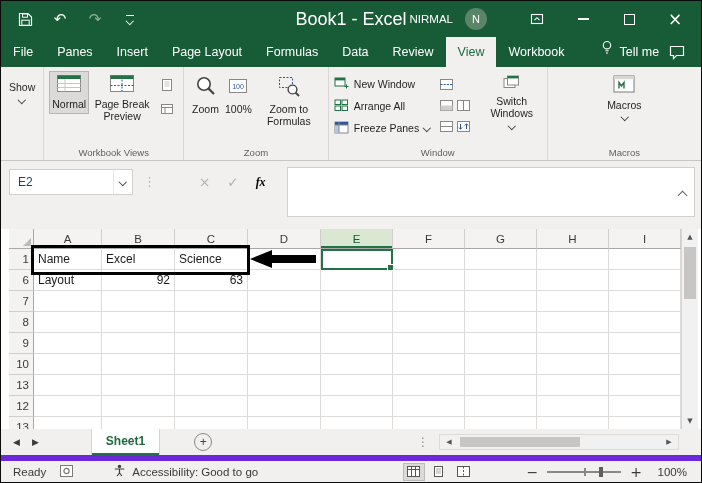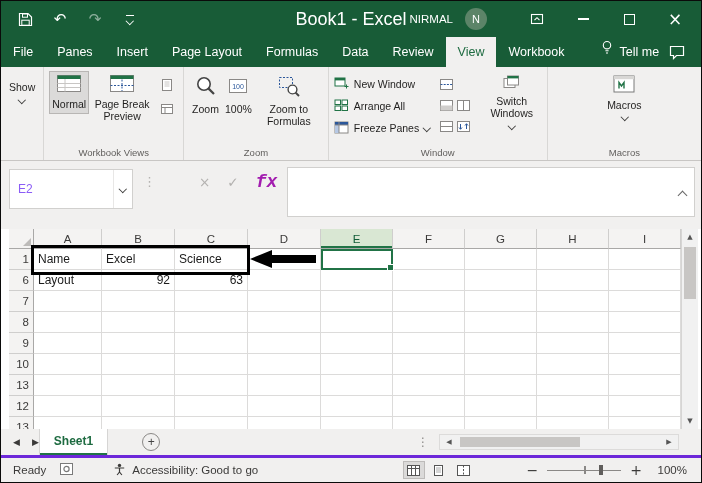--- a/index.html
+++ b/index.html
@@ -36,26 +36,26 @@
   .glabel{position:absolute;bottom:2px;left:0;right:0;text-align:center;font-size:9.5px;color:#605e5c;white-space:nowrap;}
   .bigbtn{display:flex;flex-direction:column;align-items:center;gap:3px;font-size:10.5px;color:#201f1e;padding:4px 3px;text-align:center;line-height:1.2;}
   .bigbtn.on{background:#dbdad9;border:1px solid #b8b6b4;padding:3px 2px;}
   .smallstack{display:flex;flex-direction:column;gap:8px;margin:6px 2px 0 3px;}
   .sbtn{width:18px;height:16px;display:flex;align-items:center;justify-content:center;}
   .wincol{display:flex;flex-direction:column;gap:2px;margin-top:3px;}
   .txtbtn{display:flex;align-items:center;gap:5px;font-size:10.5px;color:#201f1e;height:20px;white-space:nowrap;}
   .minis{display:grid;grid-template-columns:17px 17px;grid-auto-rows:21px;margin:3px 4px 0 8px;align-items:center;justify-items:center;}
   
   .fband{position:absolute;top:160px;left:0;right:0;height:68px;background:#f1f0ef;}
-  .namebox{position:absolute;left:8px;top:8px;width:124px;height:40px;background:#fff;border:1px solid #d1d0ce;box-sizing:border-box;display:flex;align-items:center;font-size:12px;color:#8b5cf6;}
+  .namebox{position:absolute;left:8px;top:8px;width:124px;height:26px;background:#fff;border:1px solid #d1d0ce;box-sizing:border-box;display:flex;align-items:center;font-size:12px;color:#0c4a6e;}
   .nbval{padding-left:8px;flex:1;}
   .nbdrop{width:18px;height:100%;display:flex;align-items:center;justify-content:center;border-left:1px solid #e8e7e6;}
   .sepdots{position:absolute;left:142px;top:13px;color:#b5b3b1;font-size:13px;font-family:"DejaVu Sans",sans-serif;}
   .fbtns{position:absolute;left:198px;top:8px;display:flex;gap:17px;align-items:center;height:26px;font-size:13.5px;color:#b3b1af;font-family:"DejaVu Sans",sans-serif;}
-  .fx{font-style:italic;font-family:Liberation Mono, monospace;color:#a21caf;font-weight:bold;font-size:18px;}
+  .fx{font-style:italic;font-family:Liberation Serif, serif;color:#000000;font-weight:bold;font-size:12px;}
   .finput{position:absolute;left:286px;top:6px;width:408px;height:50px;background:#fff;border:1px solid #d1d0ce;box-sizing:border-box;}
   .fchev{position:absolute;right:8px;top:24px;width:6px;height:6px;border-left:1.5px solid #666;border-top:1.5px solid #666;transform:rotate(45deg);}
   
   .grid{position:absolute;left:8px;top:228px;width:672px;height:200px;display:grid;
         grid-template-columns:25px 68px 73px 73px 73px 72px 72px 72px 72px 72px;
         grid-template-rows:20px repeat(9,21px);background:#fff;overflow:hidden;font-size:12px;color:#1b1b1b;}
   .hc{background:#f4f3f2;border-right:1px solid #cfcecd;border-bottom:1px solid #a9a8a7;display:flex;align-items:center;justify-content:center;font-size:11.5px;color:#3b3a39;box-sizing:border-box;}
   .hc.sel{background:#d9e7d3;color:#0f5c36;box-shadow:inset 0 -2px 0 #217346;}
   .rh{background:#f4f3f2;border-right:1px solid #a9a8a7;border-bottom:1px solid #cfcecd;display:flex;align-items:center;justify-content:flex-end;padding-right:4px;font-size:11.5px;color:#3b3a39;box-sizing:border-box;}
   .dc{border-right:1px solid #dcdbda;border-bottom:1px solid #dcdbda;display:flex;align-items:center;padding:0 4px;box-sizing:border-box;background:#fff;}
@@ -67,29 +67,29 @@
   .vtrack{flex:1;width:100%;position:relative;}
   .vthumb{position:absolute;left:2px;right:2px;top:2px;height:52px;background:#c8c6c4;}
   
   .annbox{position:absolute;left:30px;top:244px;width:219px;height:30px;border:3px solid #000;box-sizing:border-box;pointer-events:none;z-index:5;}
   .annarrow{position:absolute;left:249px;top:248px;pointer-events:none;z-index:5;}
   .sele1{position:absolute;left:320px;top:248px;width:72px;height:21px;border:2px solid #217346;box-sizing:border-box;pointer-events:none;z-index:4;}
   .fillh{position:absolute;right:-3px;bottom:-3px;width:5px;height:5px;background:#217346;border:1px solid #fff;}
   
   .sheetbar{position:absolute;top:428px;left:0;right:0;height:26px;background:#f1f0ef;display:flex;align-items:center;}
   .navarr{font-size:9px;color:#3b3a39;font-family:"DejaVu Sans",sans-serif;}
-  .sheettab{height:26px;line-height:25px;padding:0 14px;background:#fff;color:#1e6b41;font-weight:700;font-size:12px;border-left:1px solid #d6d5d4;border-right:1px solid #d6d5d4;box-shadow:inset 0 -2px 0 #217346;box-sizing:border-box;}
+  .sheettab{margin-left:52px;height:26px;line-height:25px;padding:0 14px;background:#fff;color:#1e6b41;font-weight:700;font-size:12px;border-left:1px solid #d6d5d4;border-right:1px solid #d6d5d4;box-shadow:inset 0 -2px 0 #217346;box-sizing:border-box;}
   .addsheet{margin-left:34px;width:16px;height:16px;border-radius:50%;border:1px solid #8a8886;color:#444;display:flex;align-items:center;justify-content:center;font-size:12px;line-height:1;}
   .sbdots{margin-left:auto;color:#8d8b89;font-family:"DejaVu Sans",sans-serif;font-size:12px;}
   .hscroll{display:flex;align-items:center;margin:0 22px 0 10px;width:240px;height:16px;background:#f1f1f1;border:1px solid #dcdbda;box-sizing:border-box;}
   .harrow{width:18px;text-align:center;font-size:7px;color:#555;font-family:"DejaVu Sans",sans-serif;}
   .htrack{flex:1;height:100%;position:relative;}
   .hthumb{position:absolute;top:2px;bottom:2px;left:2px;width:120px;background:#c8c6c4;}
   
-  .statusbar{position:absolute;top:454px;left:0;right:0;bottom:0;background:#f1f0ef;border-top:3px solid #6d28d9;display:flex;align-items:center;font-size:11.5px;color:#3b3a39;}
+  .statusbar{position:absolute;top:454px;left:0;right:0;bottom:0;background:#f1f0ef;border-top:6px solid #6d28d9;display:flex;align-items:center;font-size:11.5px;color:#3b3a39;}
   .sbleft{display:flex;align-items:center;gap:14px;margin-left:12px;}
   .accgrp{display:flex;align-items:center;gap:6px;margin-left:26px;}
   .sbright{margin-left:auto;display:flex;align-items:center;margin-right:14px;}
   .viewicons{display:flex;gap:3px;margin-right:52px;}
   .vicon{width:22px;height:18px;display:flex;align-items:center;justify-content:center;box-sizing:border-box;}
   .vicon.on{background:#dbdad9;border:1px solid #bdbbb9;}
   .zoomgrp{display:flex;align-items:center;gap:9px;}
   .zglyph{font-size:14px;color:#3b3a39;font-family:"DejaVu Sans",sans-serif;line-height:1;}
   .zslider{position:relative;width:74px;height:14px;}
   .ztrack{position:absolute;top:6.5px;left:0;right:0;height:1.6px;background:#8a8886;}

